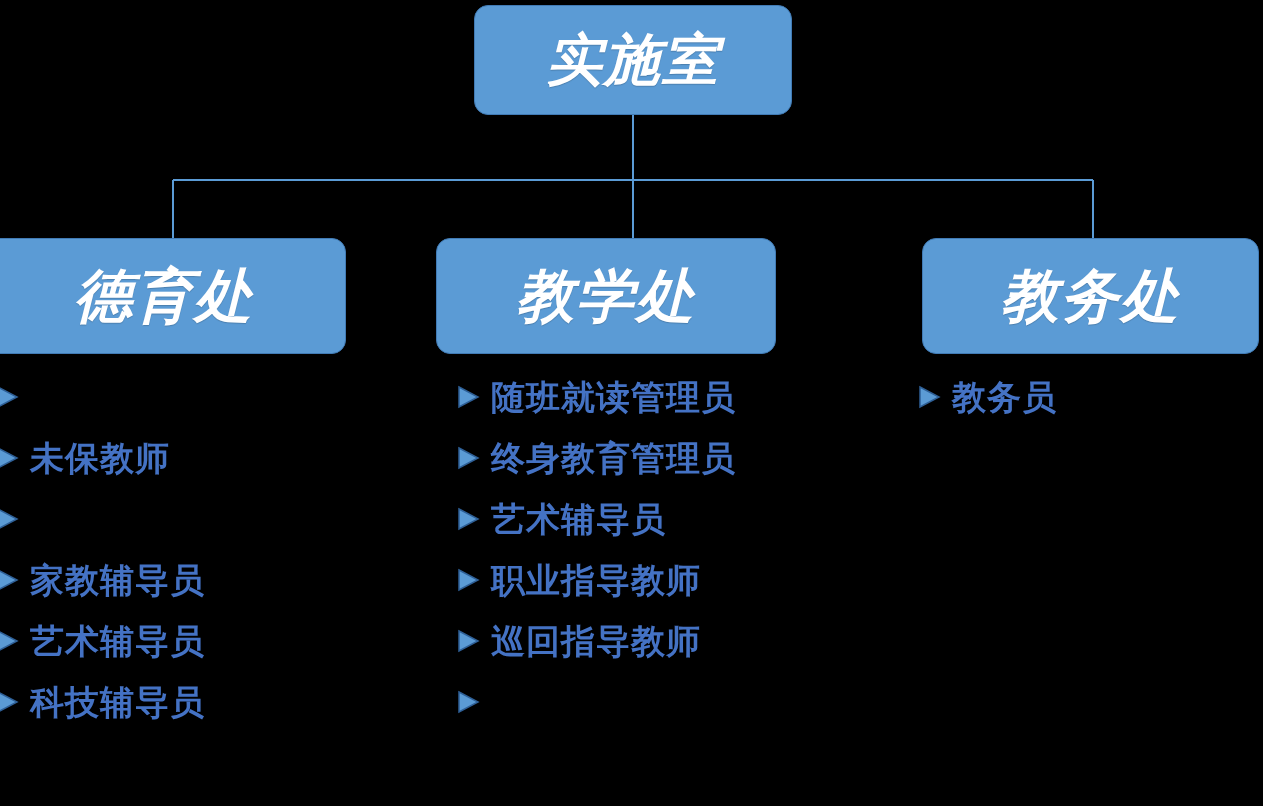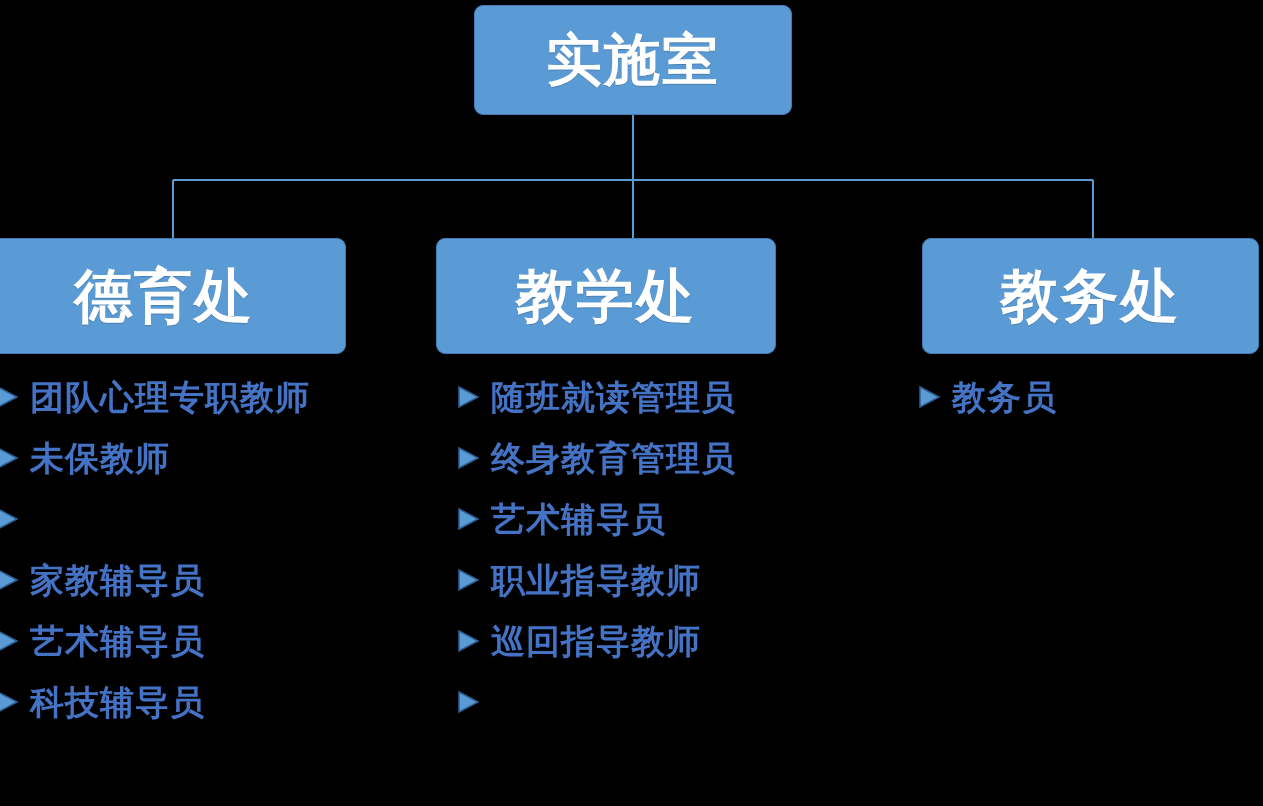--- a/index.html
+++ b/index.html
@@ -31,29 +31,30 @@
     height: 806px;
     pointer-events: none;
   }
 
   
   .node {
     position: absolute;
     box-sizing: border-box;
     background: #5B9BD5;
     border: 1px solid #417BB5;
-    border-radius: 9px;
+    border-radius: 14px;
     display: flex;
     align-items: center;
     justify-content: center;
     color: #FFFFFF;
     font-weight: 700;
     letter-spacing: 2px;
     text-shadow: 0 1px 1px rgba(0,0,0,0.18);
     line-height: 1;
+    font-style: italic;
   }
 
   .node-root {
     left: 474px;
     top: 5px;
     width: 318px;
     height: 110px;
     font-size: 56px;
   }
 
@@ -119,21 +120,20 @@
 
   <div class="node node-root">实施室</div>
 
   <div class="dept-column dept-col-0">
     <div class="node node-dept">德育处</div>
     <ul class="role-list">
       <li class="role-item">
         <svg class="bullet-icon" viewBox="0 0 26 26">
             <polygon points="4,3 23,13 4,23" fill="#5B9BD5" stroke="#2E5F96" stroke-width="1.5"></polygon>
           </svg>
-        <span class="role-label">团队心理专职教师</span>
       </li>
       <li class="role-item">
         <svg class="bullet-icon" viewBox="0 0 26 26">
             <polygon points="4,3 23,13 4,23" fill="#5B9BD5" stroke="#2E5F96" stroke-width="1.5"></polygon>
           </svg>
         <span class="role-label">未保教师</span>
       </li>
       <li class="role-item">
         <svg class="bullet-icon" viewBox="0 0 26 26">
             <polygon points="4,3 23,13 4,23" fill="#5B9BD5" stroke="#2E5F96" stroke-width="1.5"></polygon>

